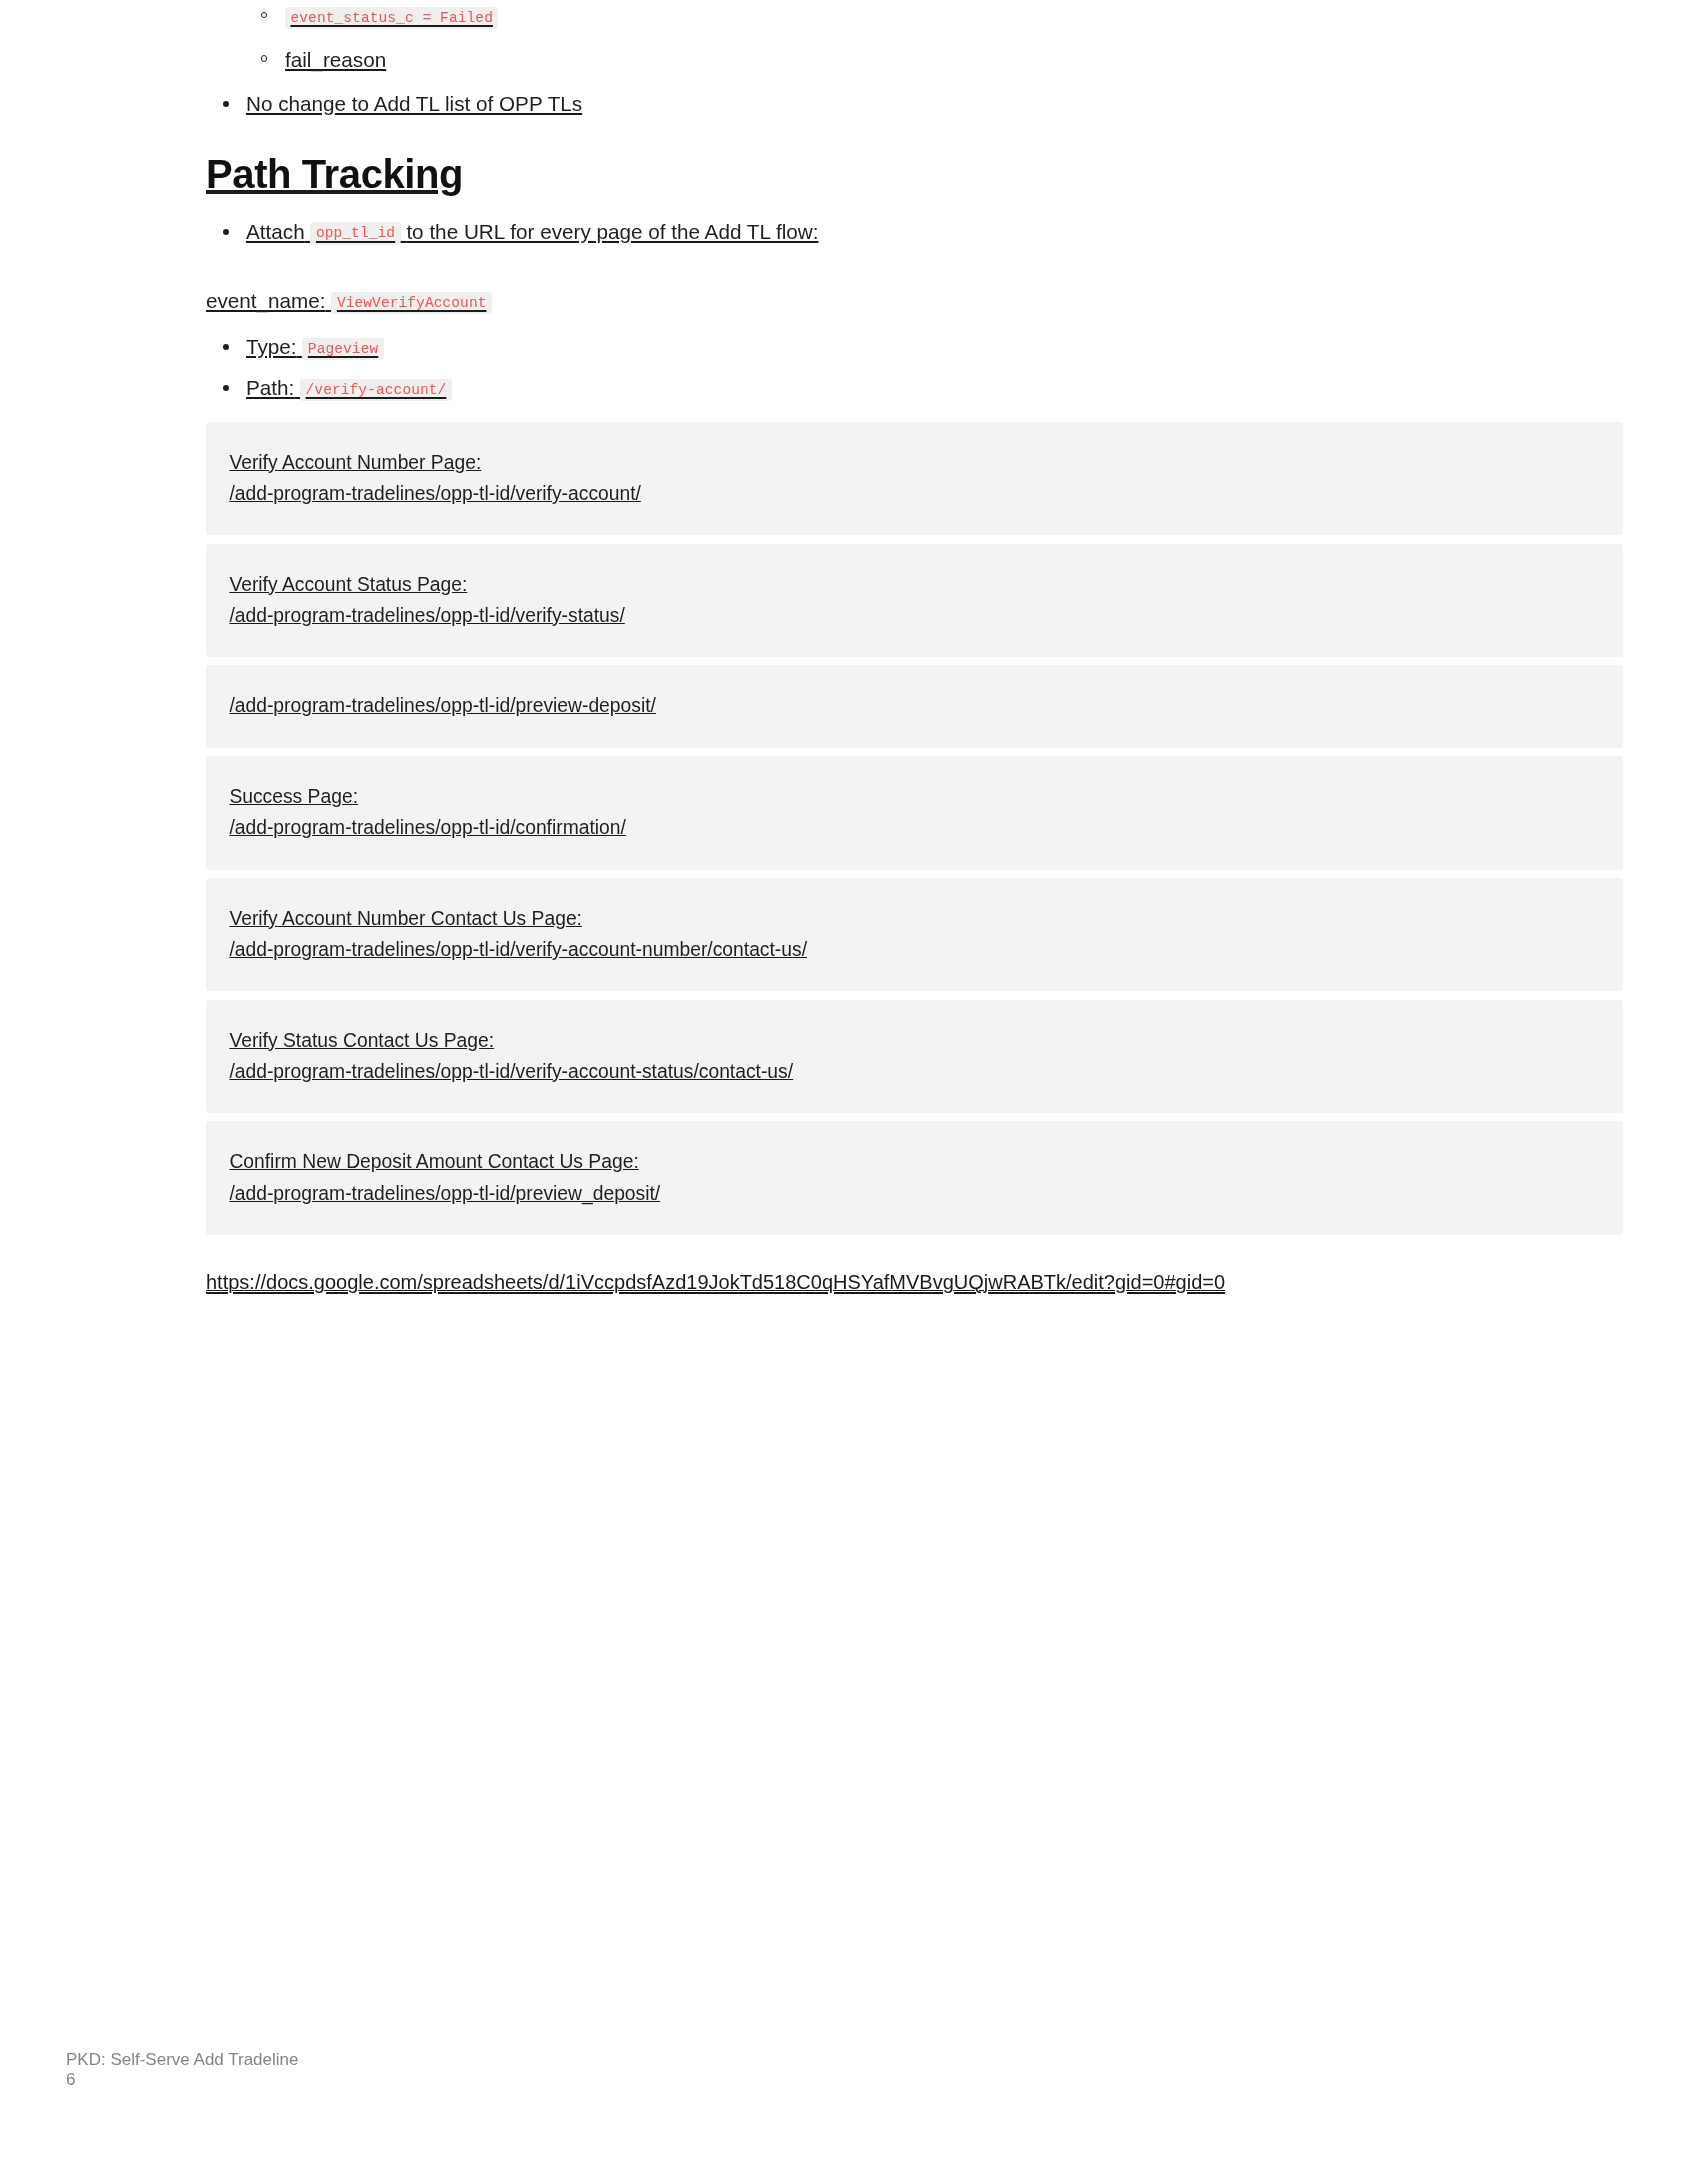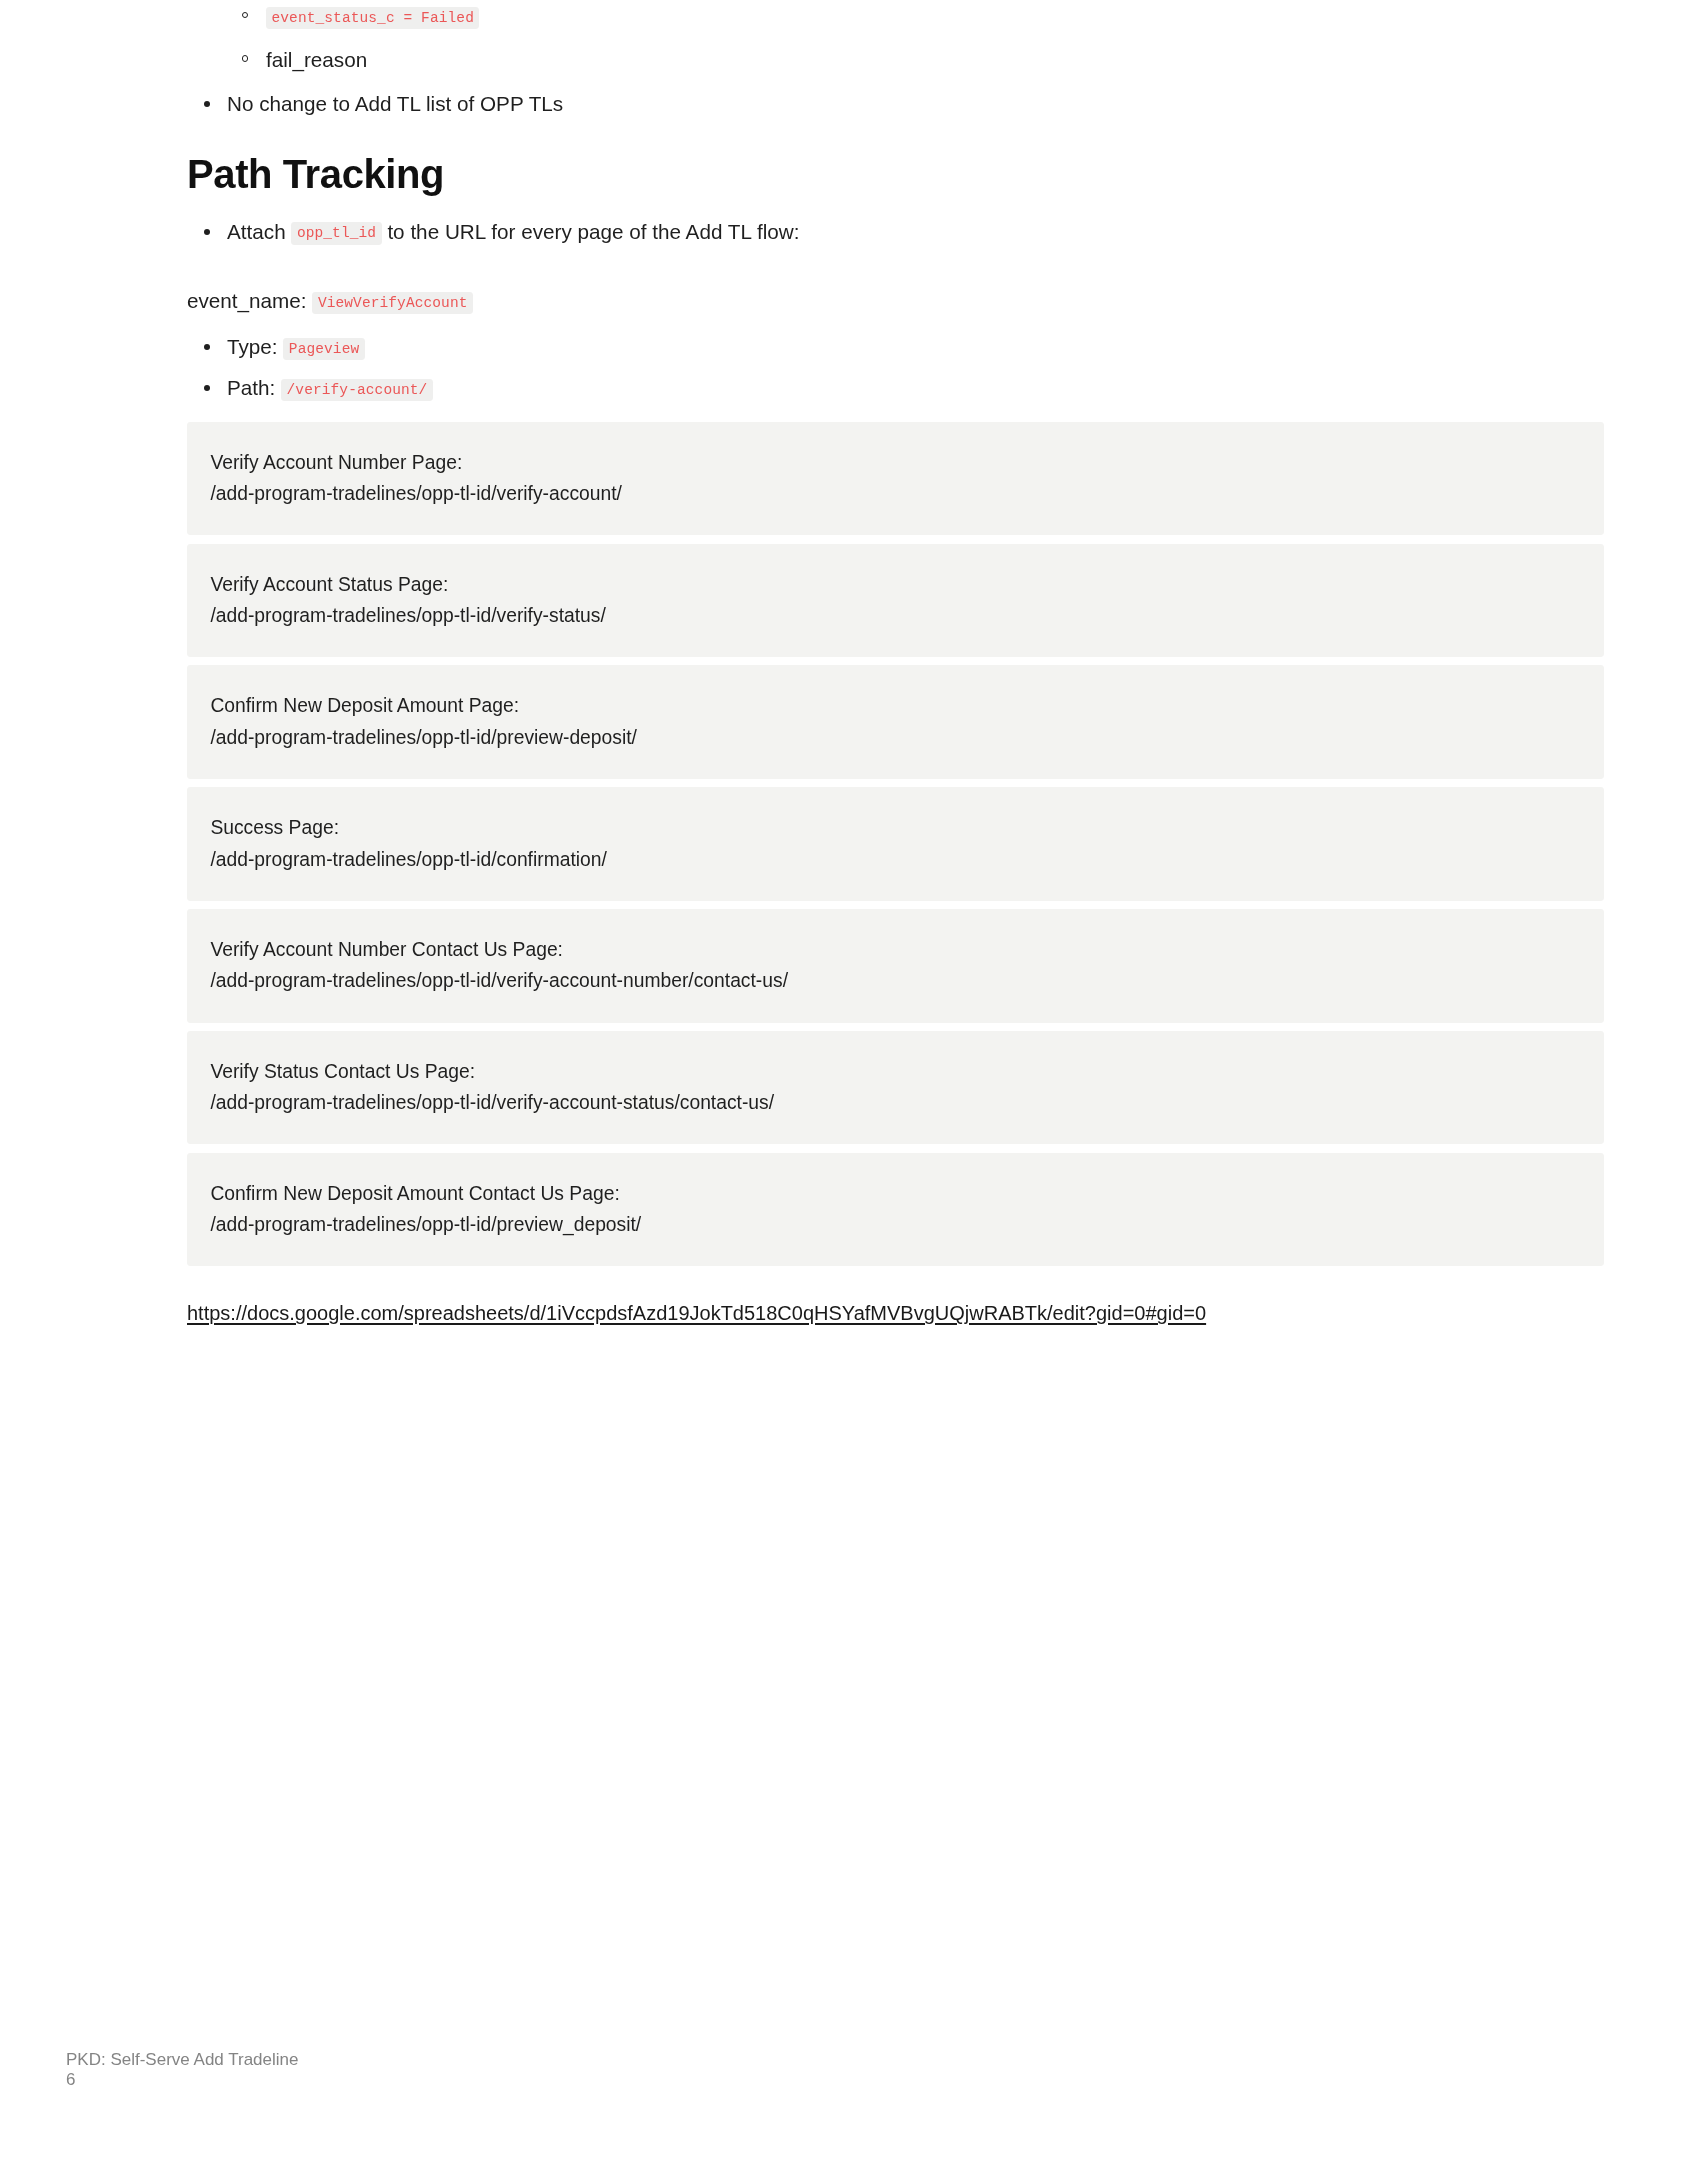--- a/index.html
+++ b/index.html
@@ -19,23 +19,24 @@
   .page {
     position: relative;
     width: 1687px;
     height: 2183px;
     box-sizing: border-box;
   }
 
   
   .content {
     position: absolute;
-    left: 187px;
+    left: 206px;
     top: 0;
     width: 1290px;
+    text-decoration: underline;
   }
 
   
   ul.lvl1, ul.lvl2 {
     list-style: none;
     margin: 0;
     padding: 0;
   }
   ul.lvl1 > li {
     position: relative;
@@ -203,21 +204,20 @@
     <div class="callout-stack">
       <div class="callout">
         <div class="cline">Verify Account Number Page:</div>
         <div class="cline">/add-program-tradelines/opp-tl-id/verify-account/</div>
       </div>
       <div class="callout">
         <div class="cline">Verify Account Status Page:</div>
         <div class="cline">/add-program-tradelines/opp-tl-id/verify-status/</div>
       </div>
       <div class="callout">
-        <div class="cline">Confirm New Deposit Amount Page:</div>
         <div class="cline">/add-program-tradelines/opp-tl-id/preview-deposit/</div>
       </div>
       <div class="callout">
         <div class="cline">Success Page:</div>
         <div class="cline">/add-program-tradelines/opp-tl-id/confirmation/</div>
       </div>
       <div class="callout">
         <div class="cline">Verify Account Number Contact Us Page:</div>
         <div class="cline">/add-program-tradelines/opp-tl-id/verify-account-number/contact-us/</div>
       </div>

